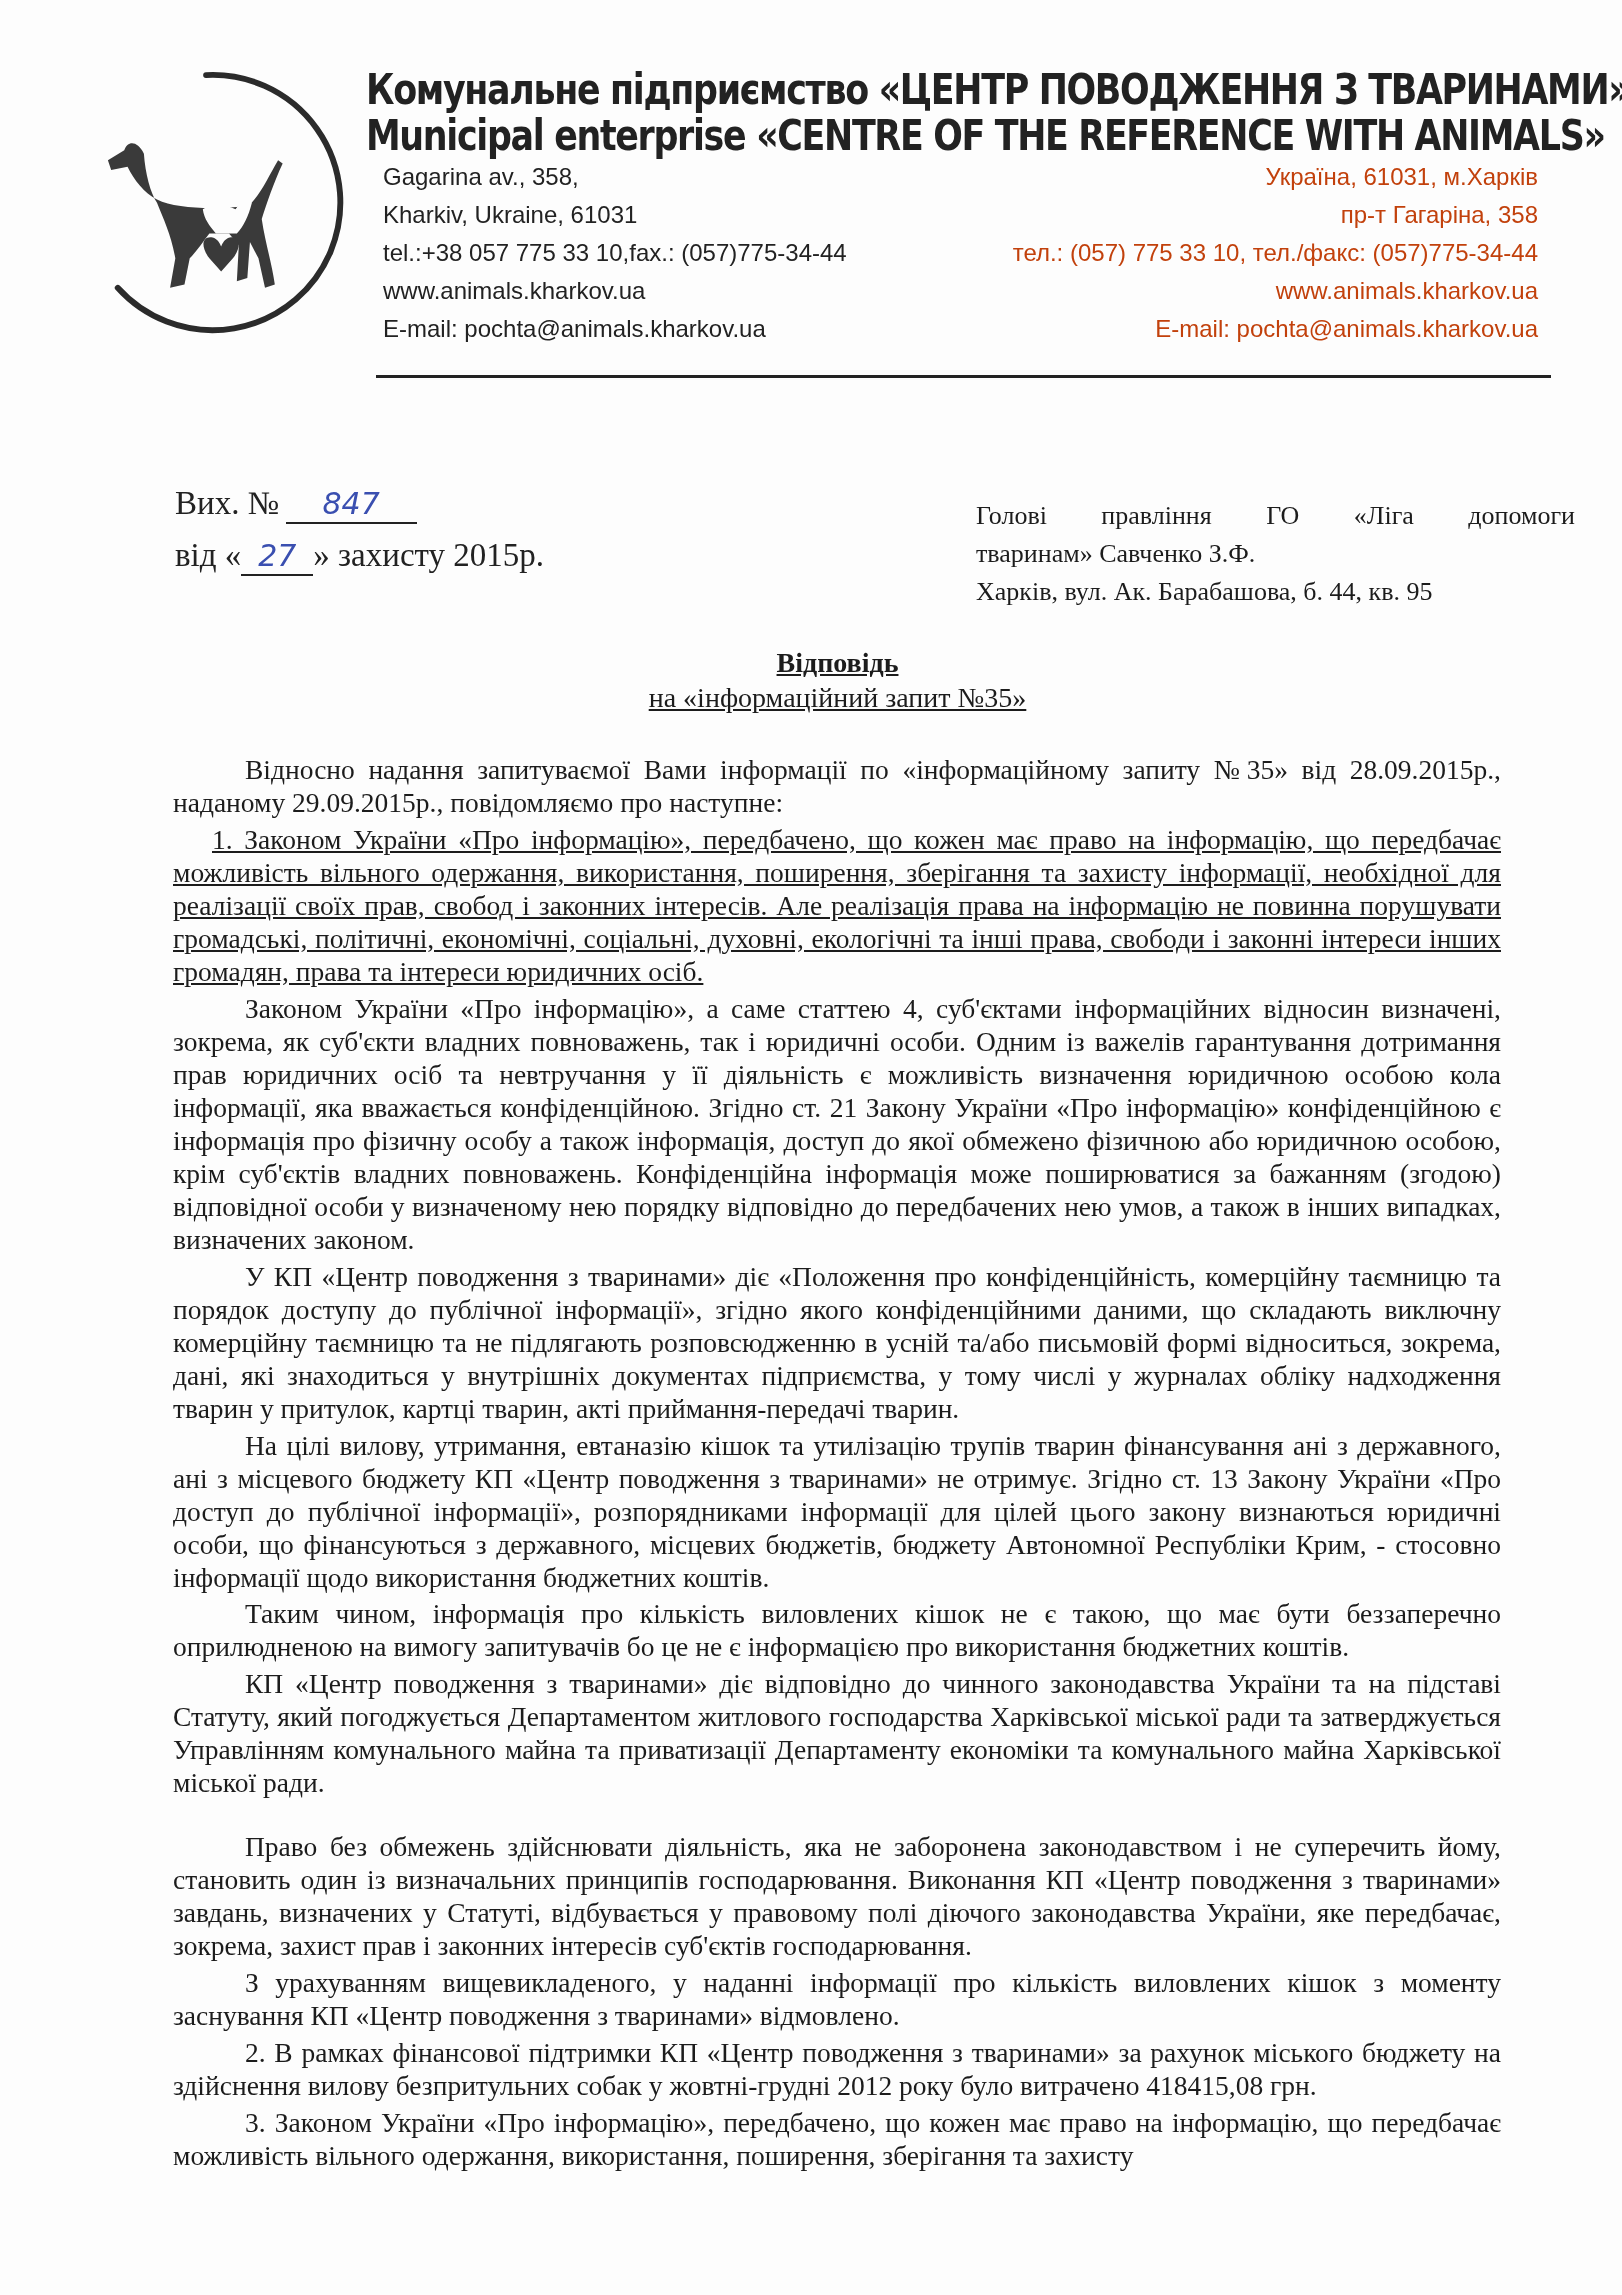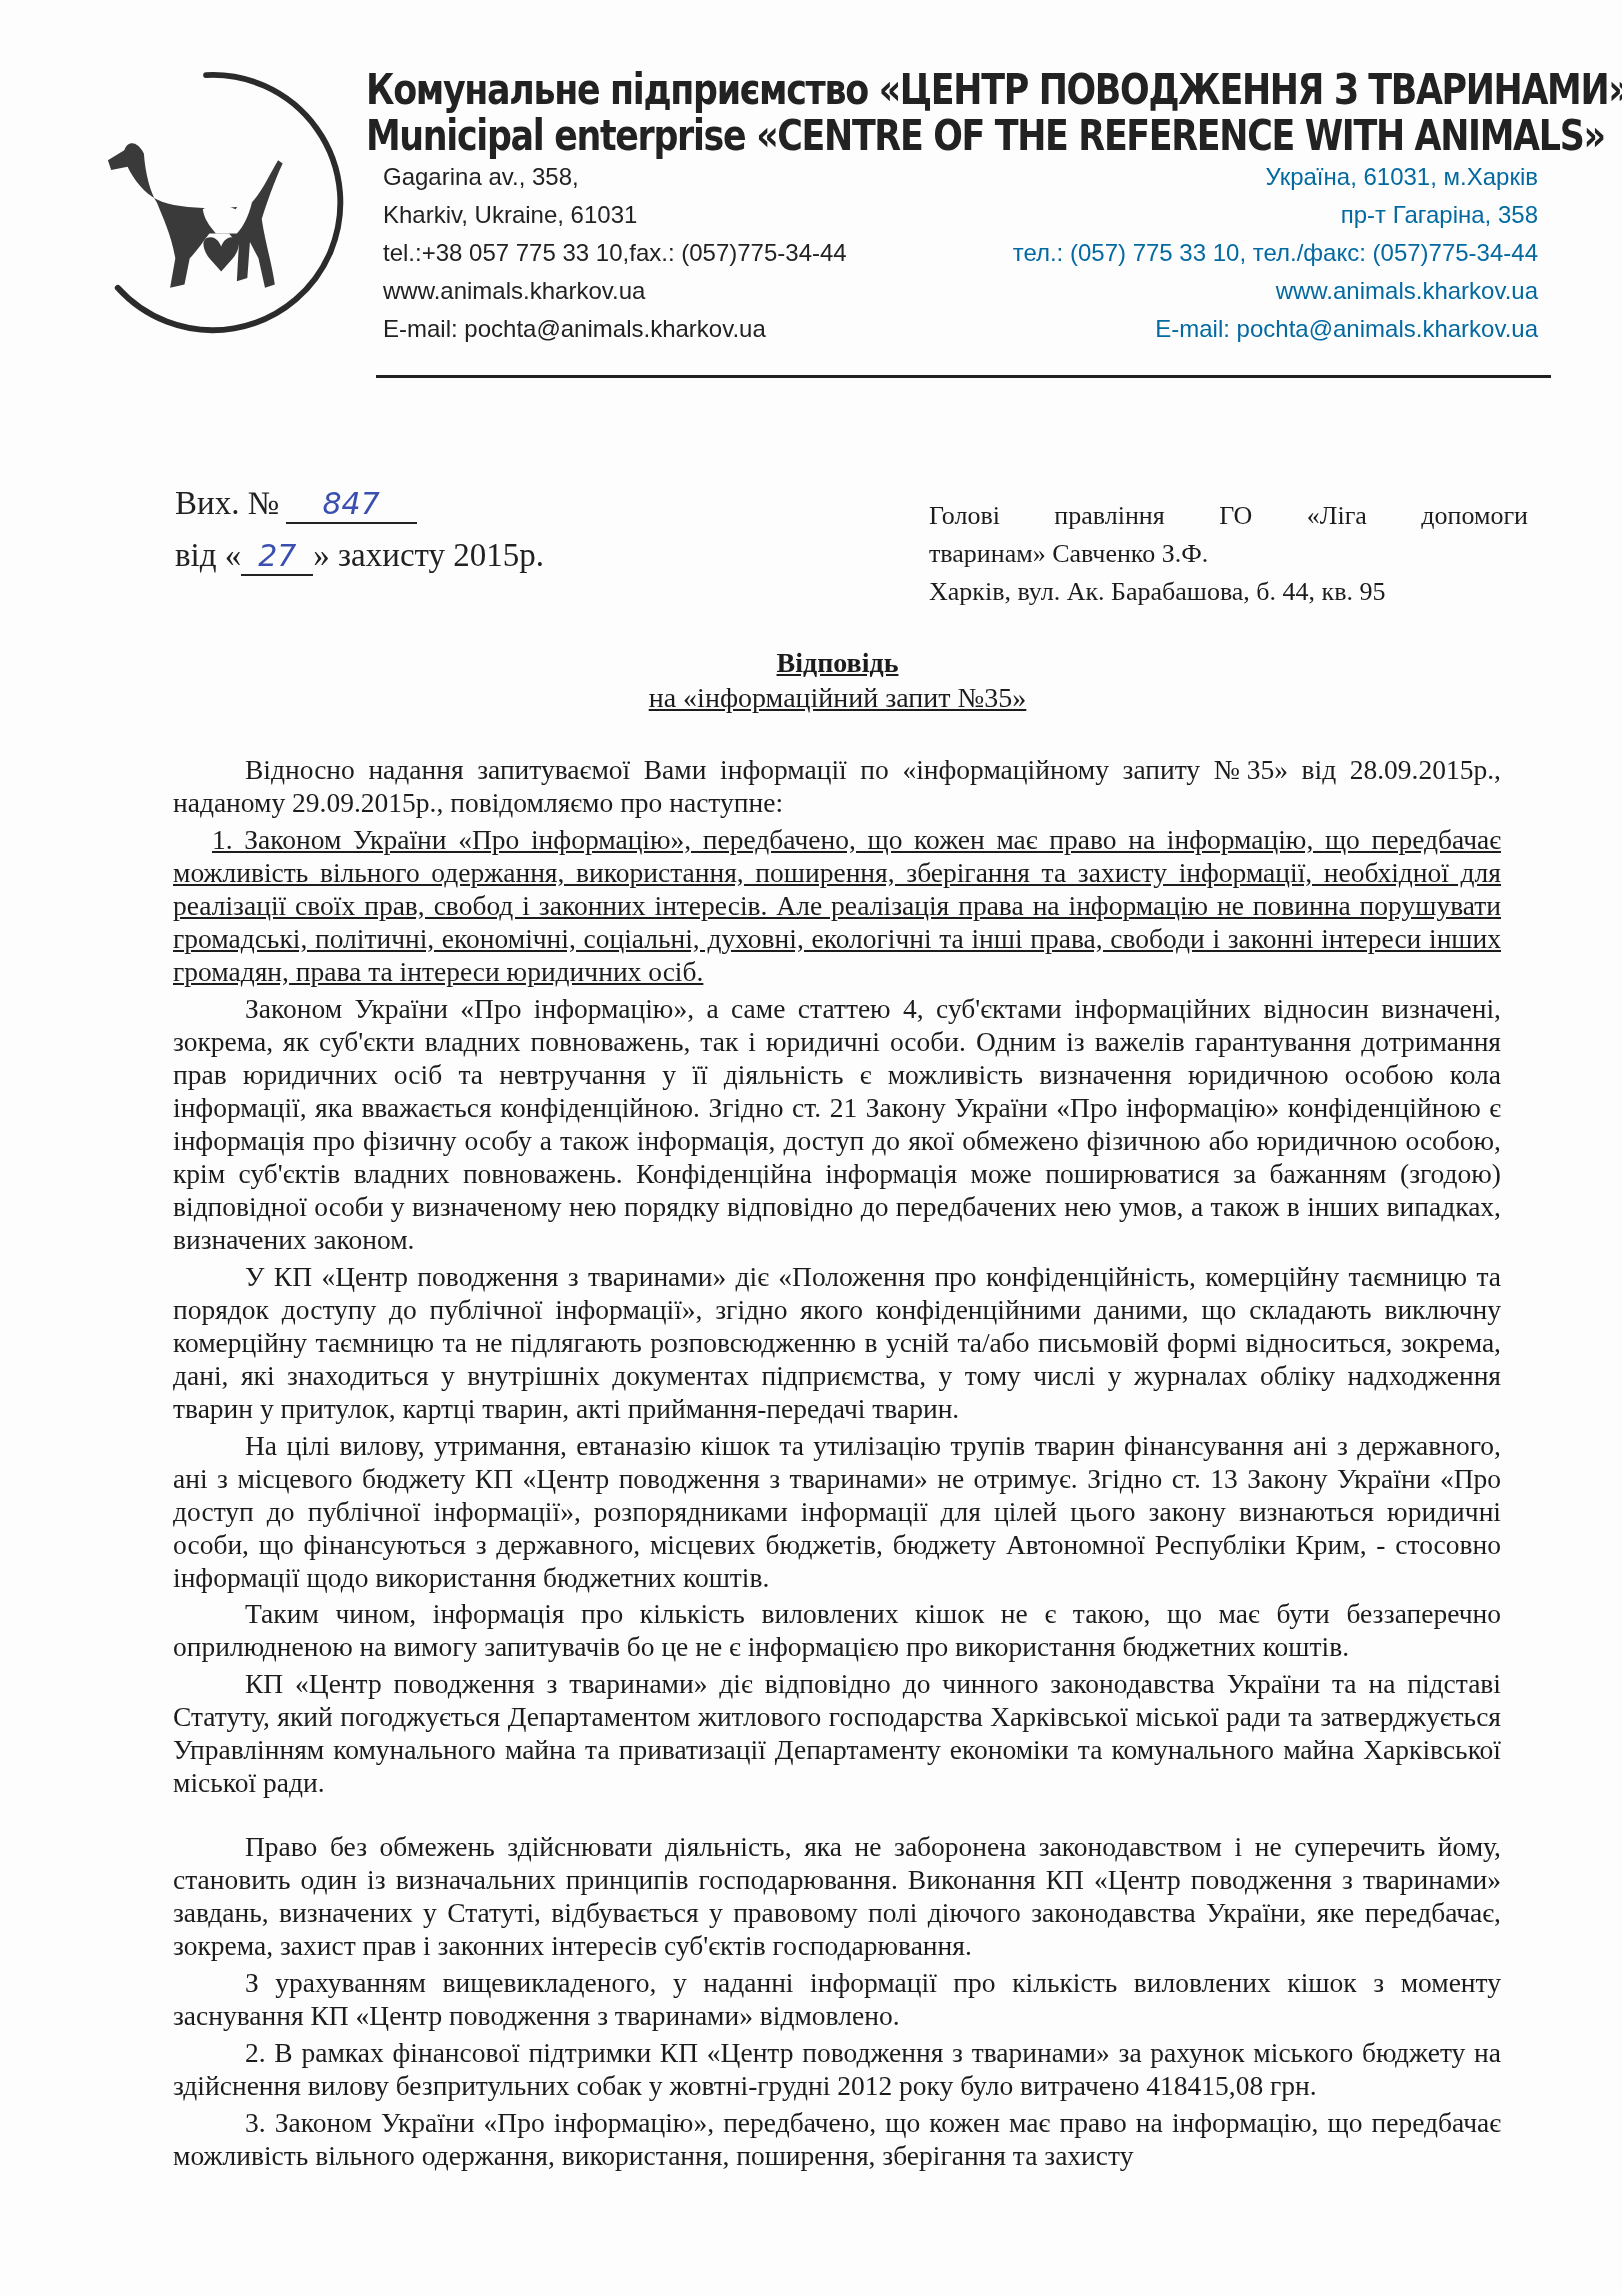--- a/index.html
+++ b/index.html
@@ -9,33 +9,33 @@
   
   .logo { position: absolute; left: 98px; top: 62px; width: 262px; height: 288px; }
   .lh-title { position: absolute; left: 366px; font-family: "DejaVu Sans", "Liberation Sans", sans-serif;
               font-weight: bold; font-size: 42px; letter-spacing: -1.6px; color: #222; white-space: nowrap;
               transform: scaleX(0.83); transform-origin: left top; }
   .lh-title.ua { top: 65px; }
   .lh-title.en { top: 111px; }
   .lh-left { position: absolute; left: 383px; top: 158px; font-family: "Liberation Sans", sans-serif;
              font-size: 24px; line-height: 38px; color: #222; }
   .lh-right { position: absolute; right: 85px; top: 158px; text-align: right;
-              font-family: "Liberation Sans", sans-serif; font-size: 24px; line-height: 38px; color: #0369a1; }
+              font-family: "Liberation Sans", sans-serif; font-size: 24px; line-height: 38px; color: #c2410c; }
   .lh-rule { position: absolute; left: 376px; right: 72px; top: 375px; border-top: 3.3px solid #222; }
 
   
   .out { position: absolute; left: 175px; font-size: 33px; color: #222; margin-top: 33px; }
   .out.num { top: 452px; }
   .out.date { top: 504px; }
   .hand { font-family: "DejaVu Sans", sans-serif; font-style: italic; color: #3a4fb0; font-size: 30px; }
   .fill-line { display: inline-block; border-bottom: 2px solid #222; position: relative; text-align: center; }
   .fill-num { width: 131px; margin-left: 6.5px; }
   .fill-date { width: 72px; }
 
-  .recipient { position: absolute; left: 929px; top: 497px; width: 599px; font-size: 26px; line-height: 38px; }
+  .recipient { position: absolute; left: 976px; top: 497px; width: 599px; font-size: 26px; line-height: 38px; }
   .recipient .l1 { text-align: justify; text-align-last: justify; }
 
   .doc-title { position: absolute; left: 0; right: 0; text-align: center; font-size: 28px; }
   .doc-title.t1 { top: 647px; font-weight: bold; text-decoration: underline; left: 52px; }
   .doc-title.t2 { top: 682px; left: 52px; text-decoration: underline; }
 
   .body { position: absolute; left: 173px; width: 1328px; top: 753px; font-size: 27.5px; line-height: 33px;
           text-align: justify; }
   .body p { margin: 0 0 3.9px 0; text-indent: 72px; }
   .body p.num1 { text-indent: 39px; text-decoration: underline; }

